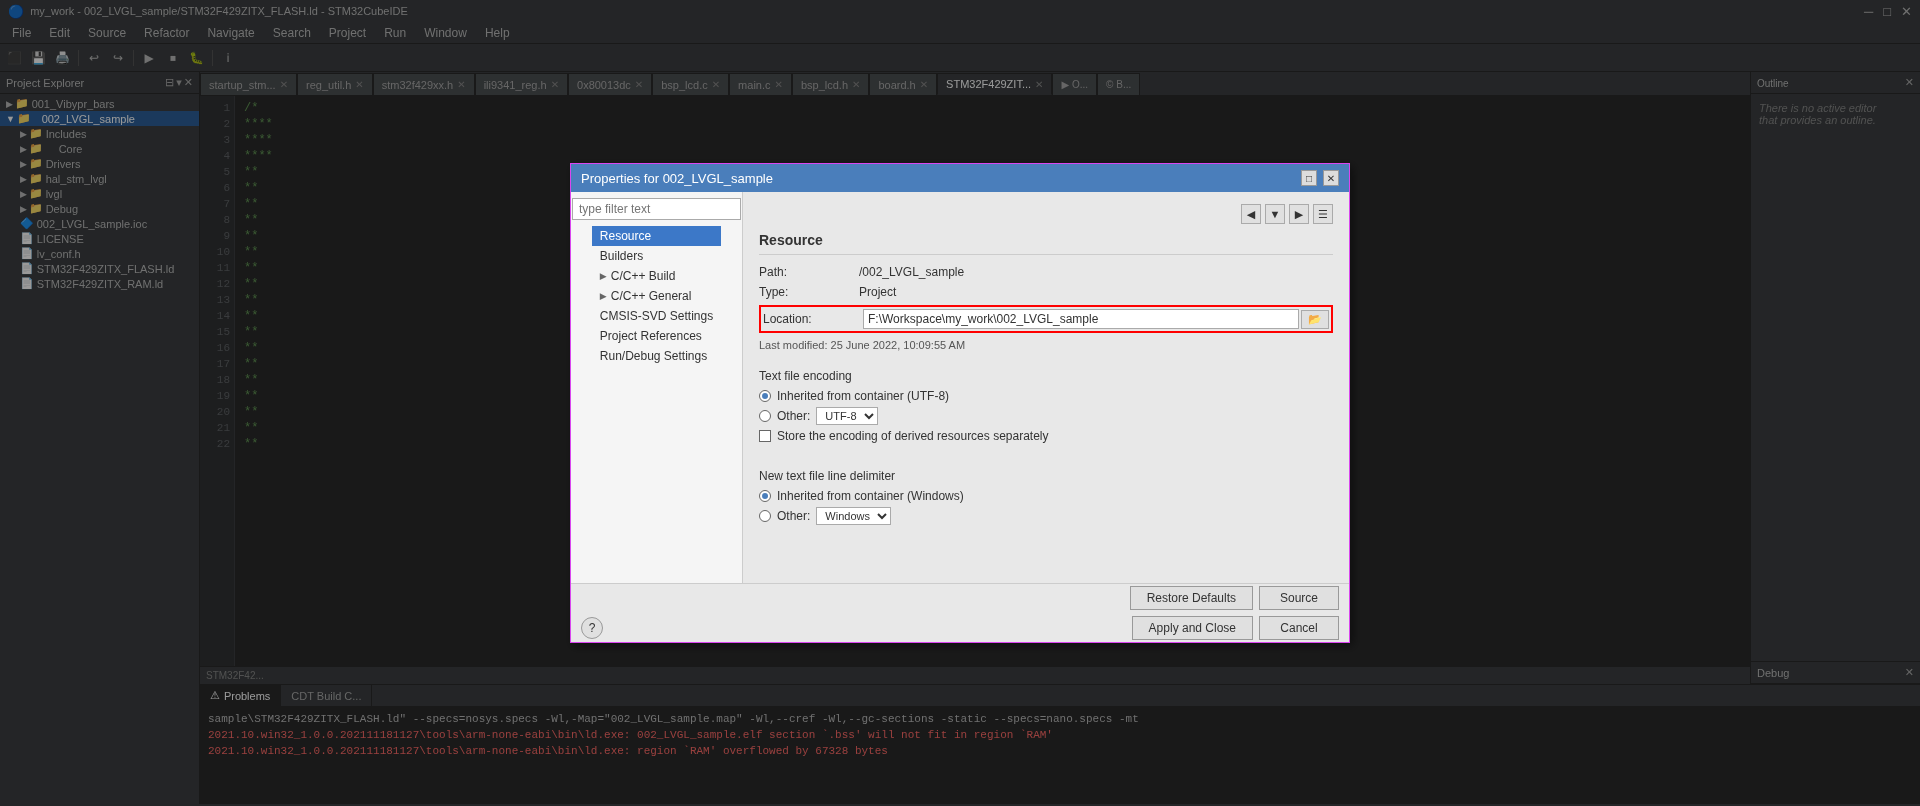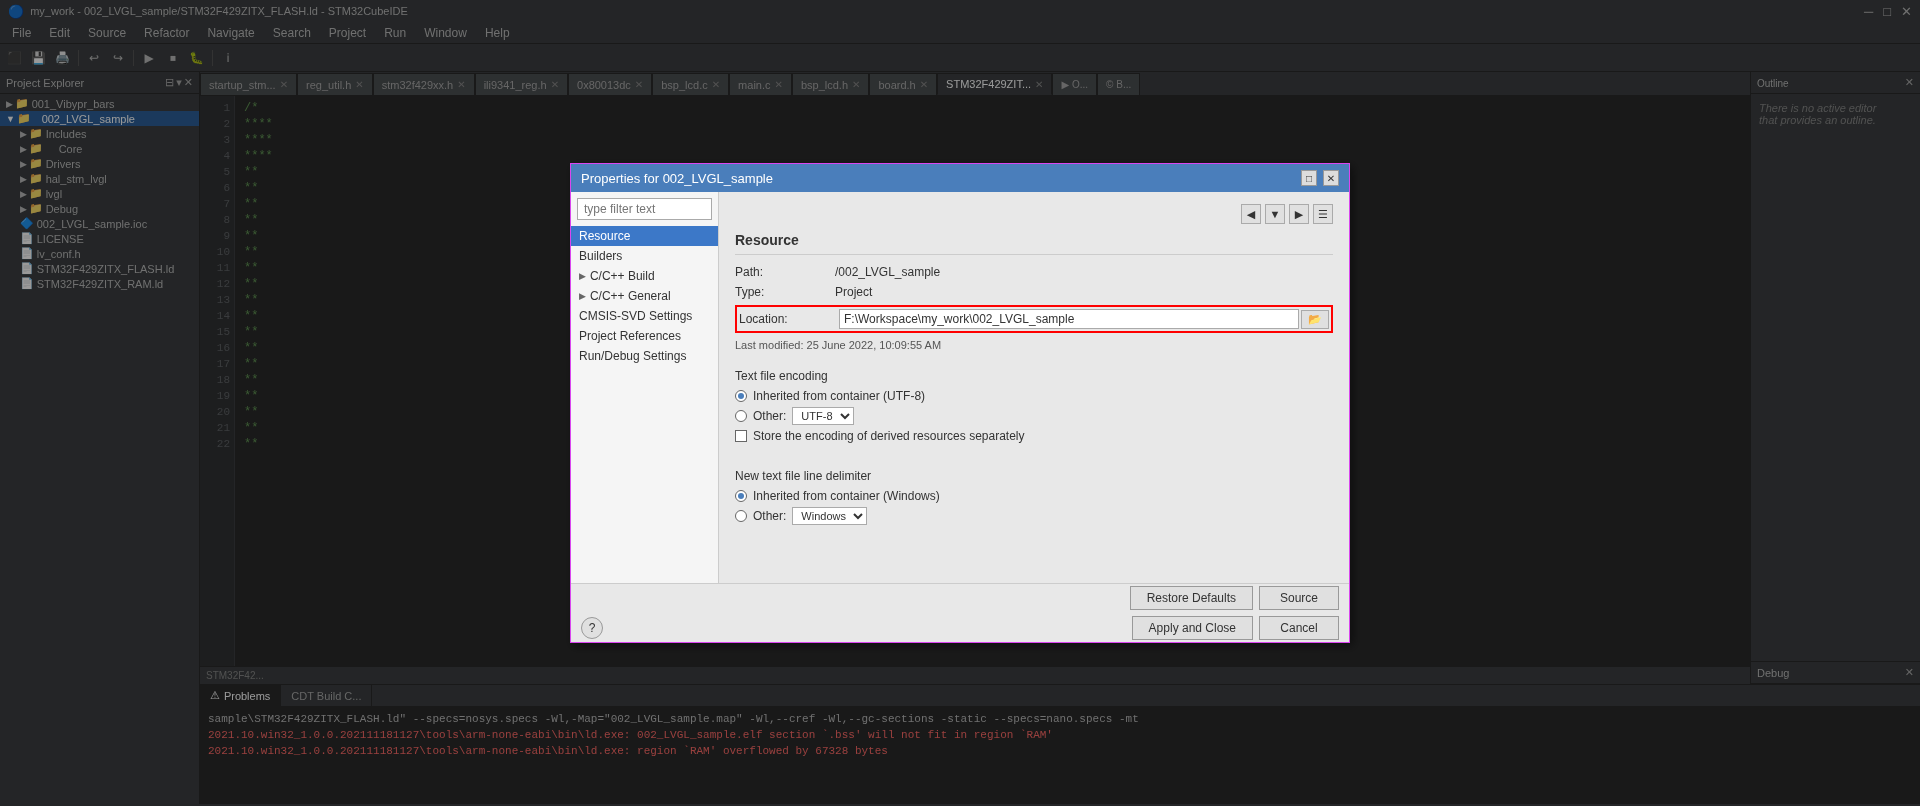--- a/index.html
+++ b/index.html
@@ -283,25 +283,26 @@
       display: flex; align-items: center; justify-content: center;
       cursor: pointer;
       font-size: 10px;
       color: #333;
     }
     .dialog-body {
       display: flex;
       flex: 1;
     }
     .dialog-left {
-      width: 148px;
+      width: 172px;
       background: #f5f5f5;
       border-right: 1px solid #ccc;
       display: flex;
       flex-direction: column;
+      align-items: center;
     }
     .filter-input {
       margin: 6px;
       padding: 3px 6px;
       border: 1px solid #aaa;
       font-size: 12px;
       color: #666;
       background: white;
     }
     .tree-nav { flex: 1; overflow-y: auto; }

